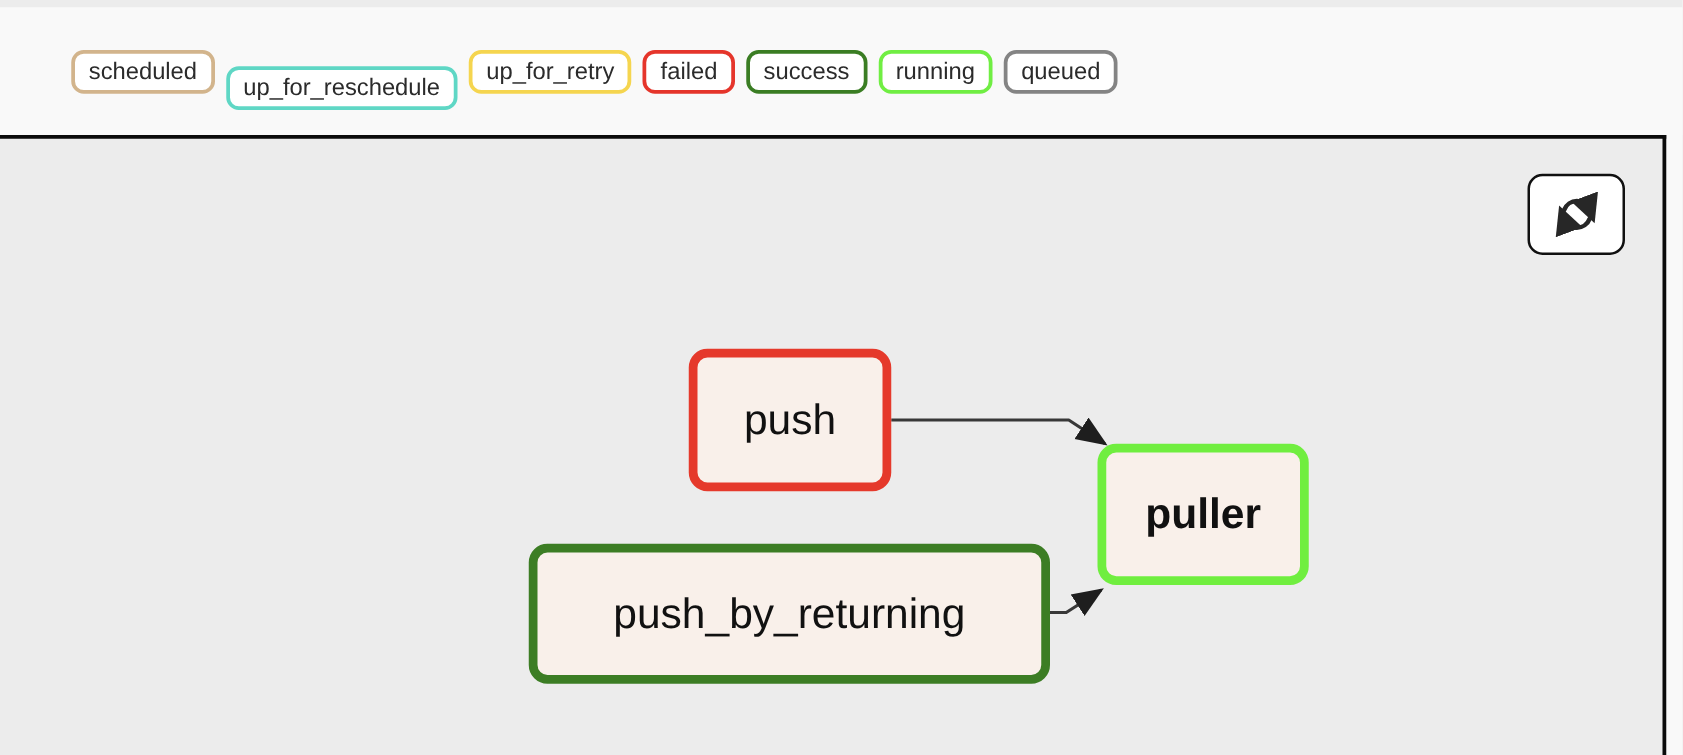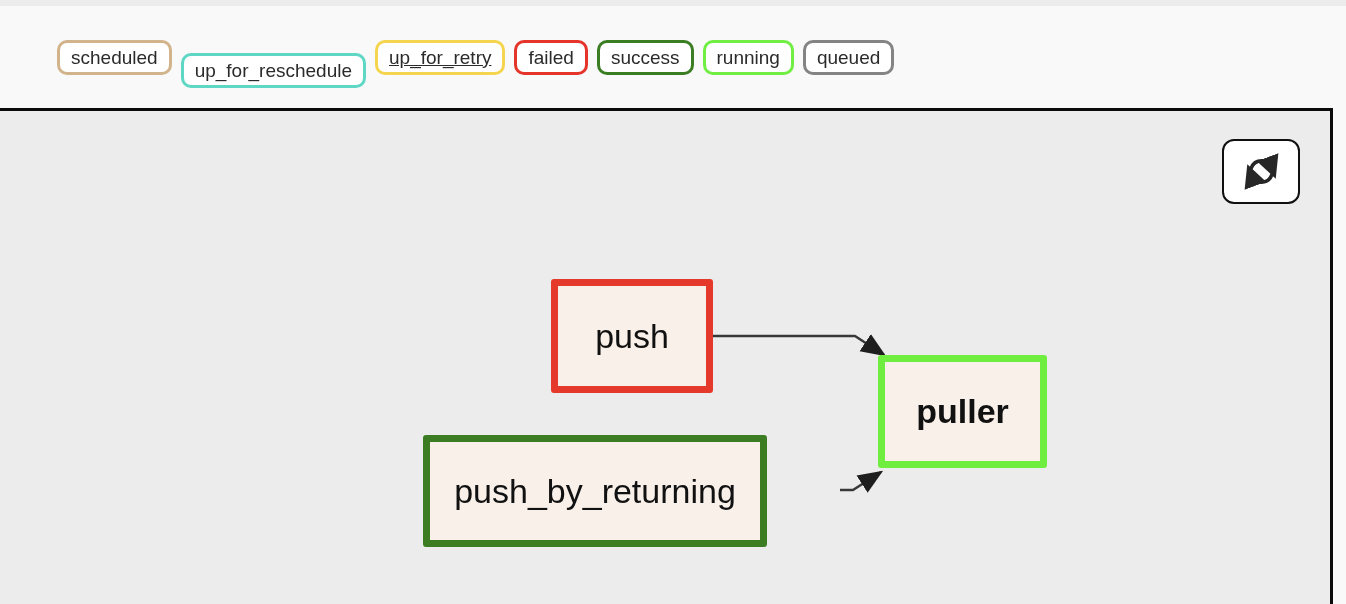--- a/index.html
+++ b/index.html
@@ -39,53 +39,53 @@
     border-right:3px solid #0b0b0b;
   }
   .edges-layer{
     position:absolute;left:0;top:0;
     pointer-events:none;
   }
   .node{
     position:absolute;
     box-sizing:border-box;
     border:7px solid #888;
-    border-radius:3px;
+    border-radius:15px;
     background:#f9f0ea;
     display:flex;
     align-items:center;
     justify-content:center;
     font-size:34px;
     color:#111111;
     cursor:pointer;
   }
   .node-push{left:551px;top:168px;width:162px;height:114px;}
   .node-puller{left:878px;top:244px;width:169px;height:113px;font-weight:bold;}
-  .node-pbr{left:423px;top:324px;width:344px;height:112px;}
+  .node-pbr{left:423px;top:324px;width:417px;height:112px;}
   .refresh-btn{
     position:absolute;
     left:1222px;top:28px;
     width:78px;height:65px;
     background:#ffffff;
     border:2px solid #101010;
     border-radius:12px;
     display:flex;align-items:center;justify-content:center;
     cursor:pointer;
     padding:0;
   }
 </style>
 </head>
 <body>
 
 <div class="top-strip"></div>
 
 <div class="legend-bar">
   <span class="badge" style="border-color: rgb(210, 180, 140);">scheduled</span>
   <span class="badge" style="border-color: rgb(95, 215, 197); margin-top: 26px;">up_for_reschedule</span>
-  <span class="badge" style="border-color: rgb(245, 213, 79); text-decoration: underline;">up_for_retry</span>
+  <span class="badge" style="border-color: rgb(245, 213, 79);">up_for_retry</span>
   <span class="badge" style="border-color: rgb(229, 53, 43);">failed</span>
   <span class="badge" style="border-color: rgb(58, 125, 35);">success</span>
   <span class="badge" style="border-color: rgb(112, 238, 67);">running</span>
   <span class="badge" style="border-color: rgb(132, 132, 132);">queued</span>
 </div>
 
 <div class="graph-panel">
 
   <svg class="edges-layer" width="1330" height="493" viewBox="0 0 1330 493">
     <defs>

